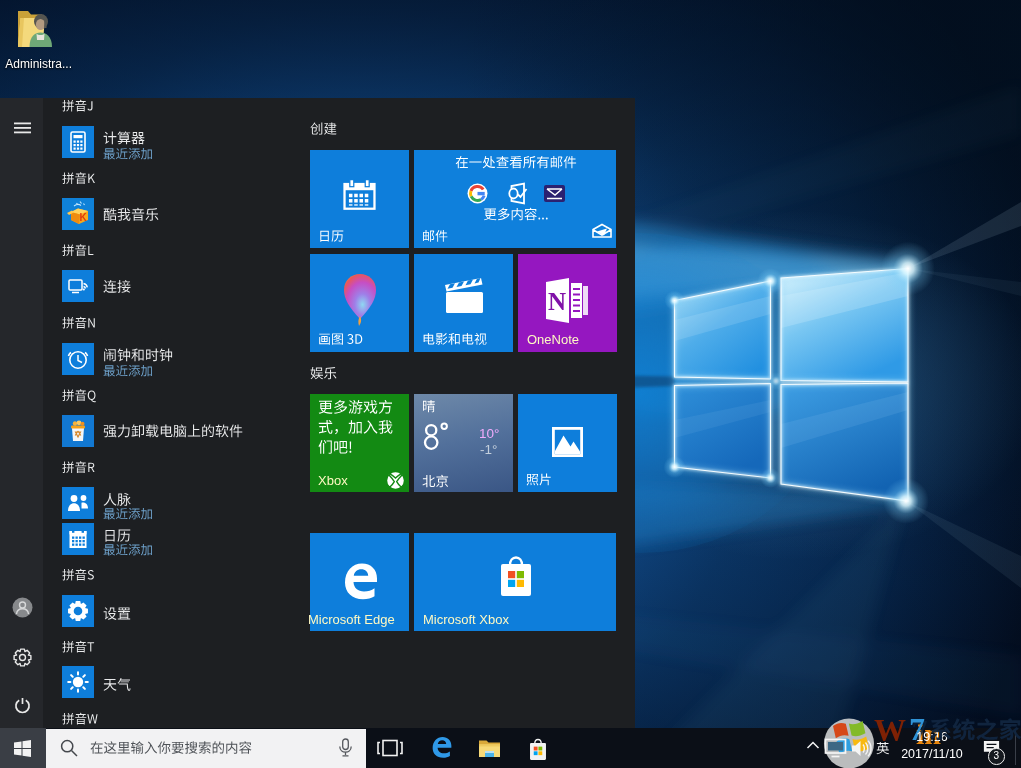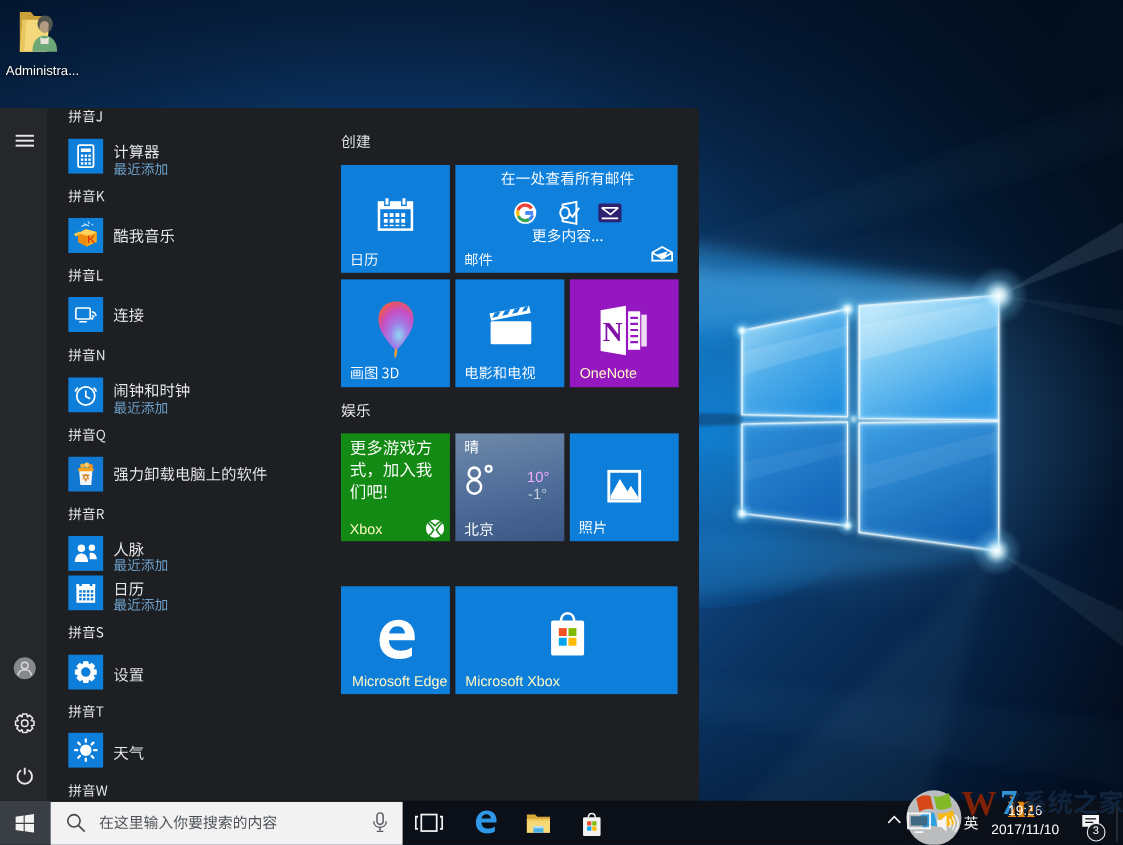--- a/index.html
+++ b/index.html
@@ -461,21 +461,21 @@
 <path d="M12 4.5 C13.8 6.5 13.8 10.5 12 12.5 M14.5 2.5 C17.5 5.5 17.5 11.5 14.5 14.5 M17 0.8 C21 4.5 21 12.5 17 16.2" stroke="#f5f5f5" stroke-width="1.4" fill="none"></path>
 </svg>
 <div class="abs" style="left:899px;top:729px;width:66px;text-align:center;z-index:14;color:#fff;font-size:12.5px;line-height:17px">19:16<br>2017/11/10</div>
 <svg class="abs" style="left:982px;top:740px;z-index:14" width="19" height="17" viewBox="0 0 21 19">
 <path d="M2 1 L19 1 L19 13 L12 13 L8 17 L8 13 L2 13 Z" fill="#f5f5f5"></path>
 <path d="M5 5 L16 5 M5 8.5 L13 8.5" stroke="#0b0f17" stroke-width="1.4"></path>
 </svg>
 <div class="abs" style="left:988px;top:748px;width:14.5px;height:14.5px;border-radius:50%;background:#15191f;border:1.3px solid #f0f0f0;z-index:15;color:#fff;font-size:10px;text-align:center;line-height:14.5px">3</div>
 
 <div class="tlabel" style="left:527px;top:332px;z-index:8">OneNote</div>
-<div class="tlabel" style="left:320px;top:612px;z-index:8">Microsoft Edge</div>
+<div class="tlabel" style="left:308px;top:612px;z-index:8">Microsoft Edge</div>
 <div class="tlabel" style="left:423px;top:612px;z-index:8">Microsoft Xbox</div>
 <div class="tlabel" style="left:318px;top:473px;z-index:8">Xbox</div>
 <svg class="abs" style="left:420px;top:421px;z-index:8" width="30" height="32" viewBox="0 0 30 32">
 <g fill="none" stroke="#fff" stroke-width="2.3">
 <circle cx="11.2" cy="9.2" r="5.1"></circle>
 <circle cx="11.2" cy="21.6" r="6.2"></circle>
 <circle cx="24.2" cy="5.2" r="2.7" stroke-width="2"></circle>
 </g>
 </svg>
 <div class="abs" style="left:479px;top:426px;z-index:8;color:#f0abfc;font-size:13.5px">10°</div>

